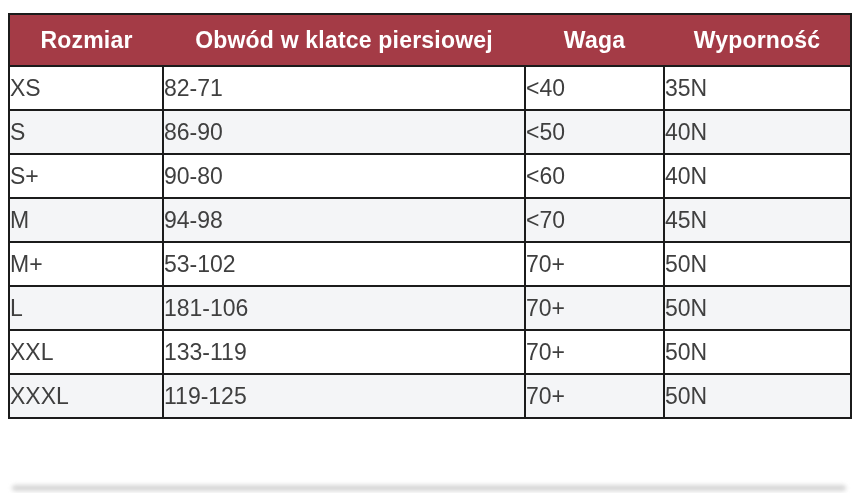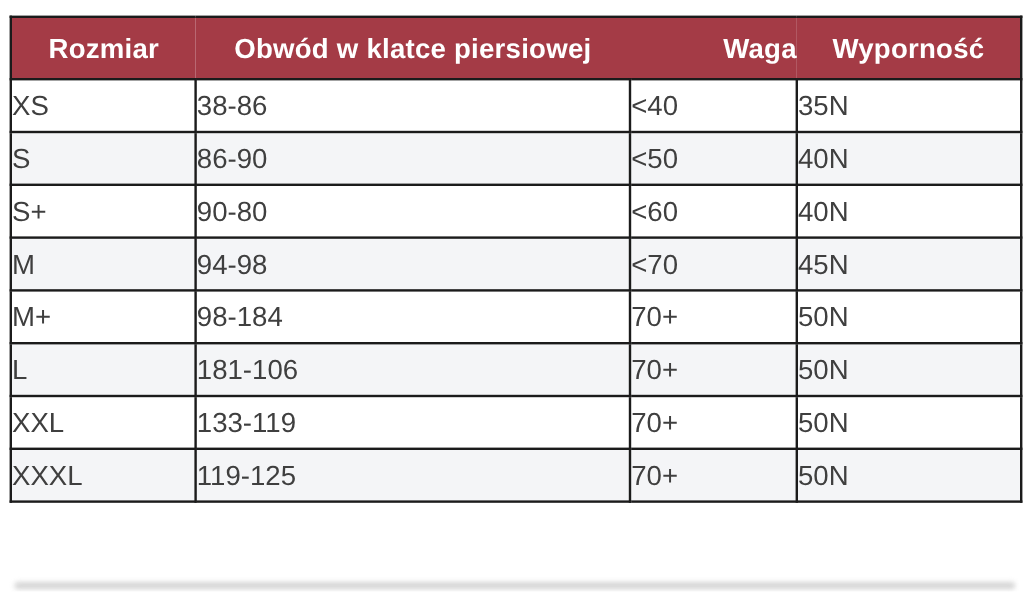--- a/index.html
+++ b/index.html
@@ -32,21 +32,21 @@
     font-size:23px;
     font-weight:700;
     letter-spacing:.2px;
     height:52px;
     text-align:center;
     vertical-align:middle;
     border:0;
   }
   .size-table th:nth-child(1){width:154px;}
   .size-table th:nth-child(2){width:362px;}
-  .size-table th:nth-child(3){width:139px;text-align:right;}
+  .size-table th:nth-child(3){width:139px;}
   .size-table th:nth-child(4){width:187px;}
   .size-table td{
     border:2px solid var(--border);
     height:44px;
     text-align:left;
     vertical-align:middle;
     font-size:23px;
     color:var(--body-text);
     background:var(--row-bg);
   }
@@ -72,21 +72,21 @@
       <tr>
         <th>Rozmiar</th>
         <th>Obwód w klatce piersiowej</th>
         <th>Waga</th>
         <th>Wyporność</th>
       </tr>
     </thead>
     <tbody>
         <tr>
           <td>XS</td>
-          <td>38-86</td>
+          <td>82-71</td>
           <td>&lt;40</td>
           <td>35N</td>
         </tr>
         <tr>
           <td>S</td>
           <td>86-90</td>
           <td>&lt;50</td>
           <td>40N</td>
         </tr>
         <tr>
@@ -96,21 +96,21 @@
           <td>40N</td>
         </tr>
         <tr>
           <td>M</td>
           <td>94-98</td>
           <td>&lt;70</td>
           <td>45N</td>
         </tr>
         <tr>
           <td>M+</td>
-          <td>98-184</td>
+          <td>53-102</td>
           <td>70+</td>
           <td>50N</td>
         </tr>
         <tr>
           <td>L</td>
           <td>181-106</td>
           <td>70+</td>
           <td>50N</td>
         </tr>
         <tr>

